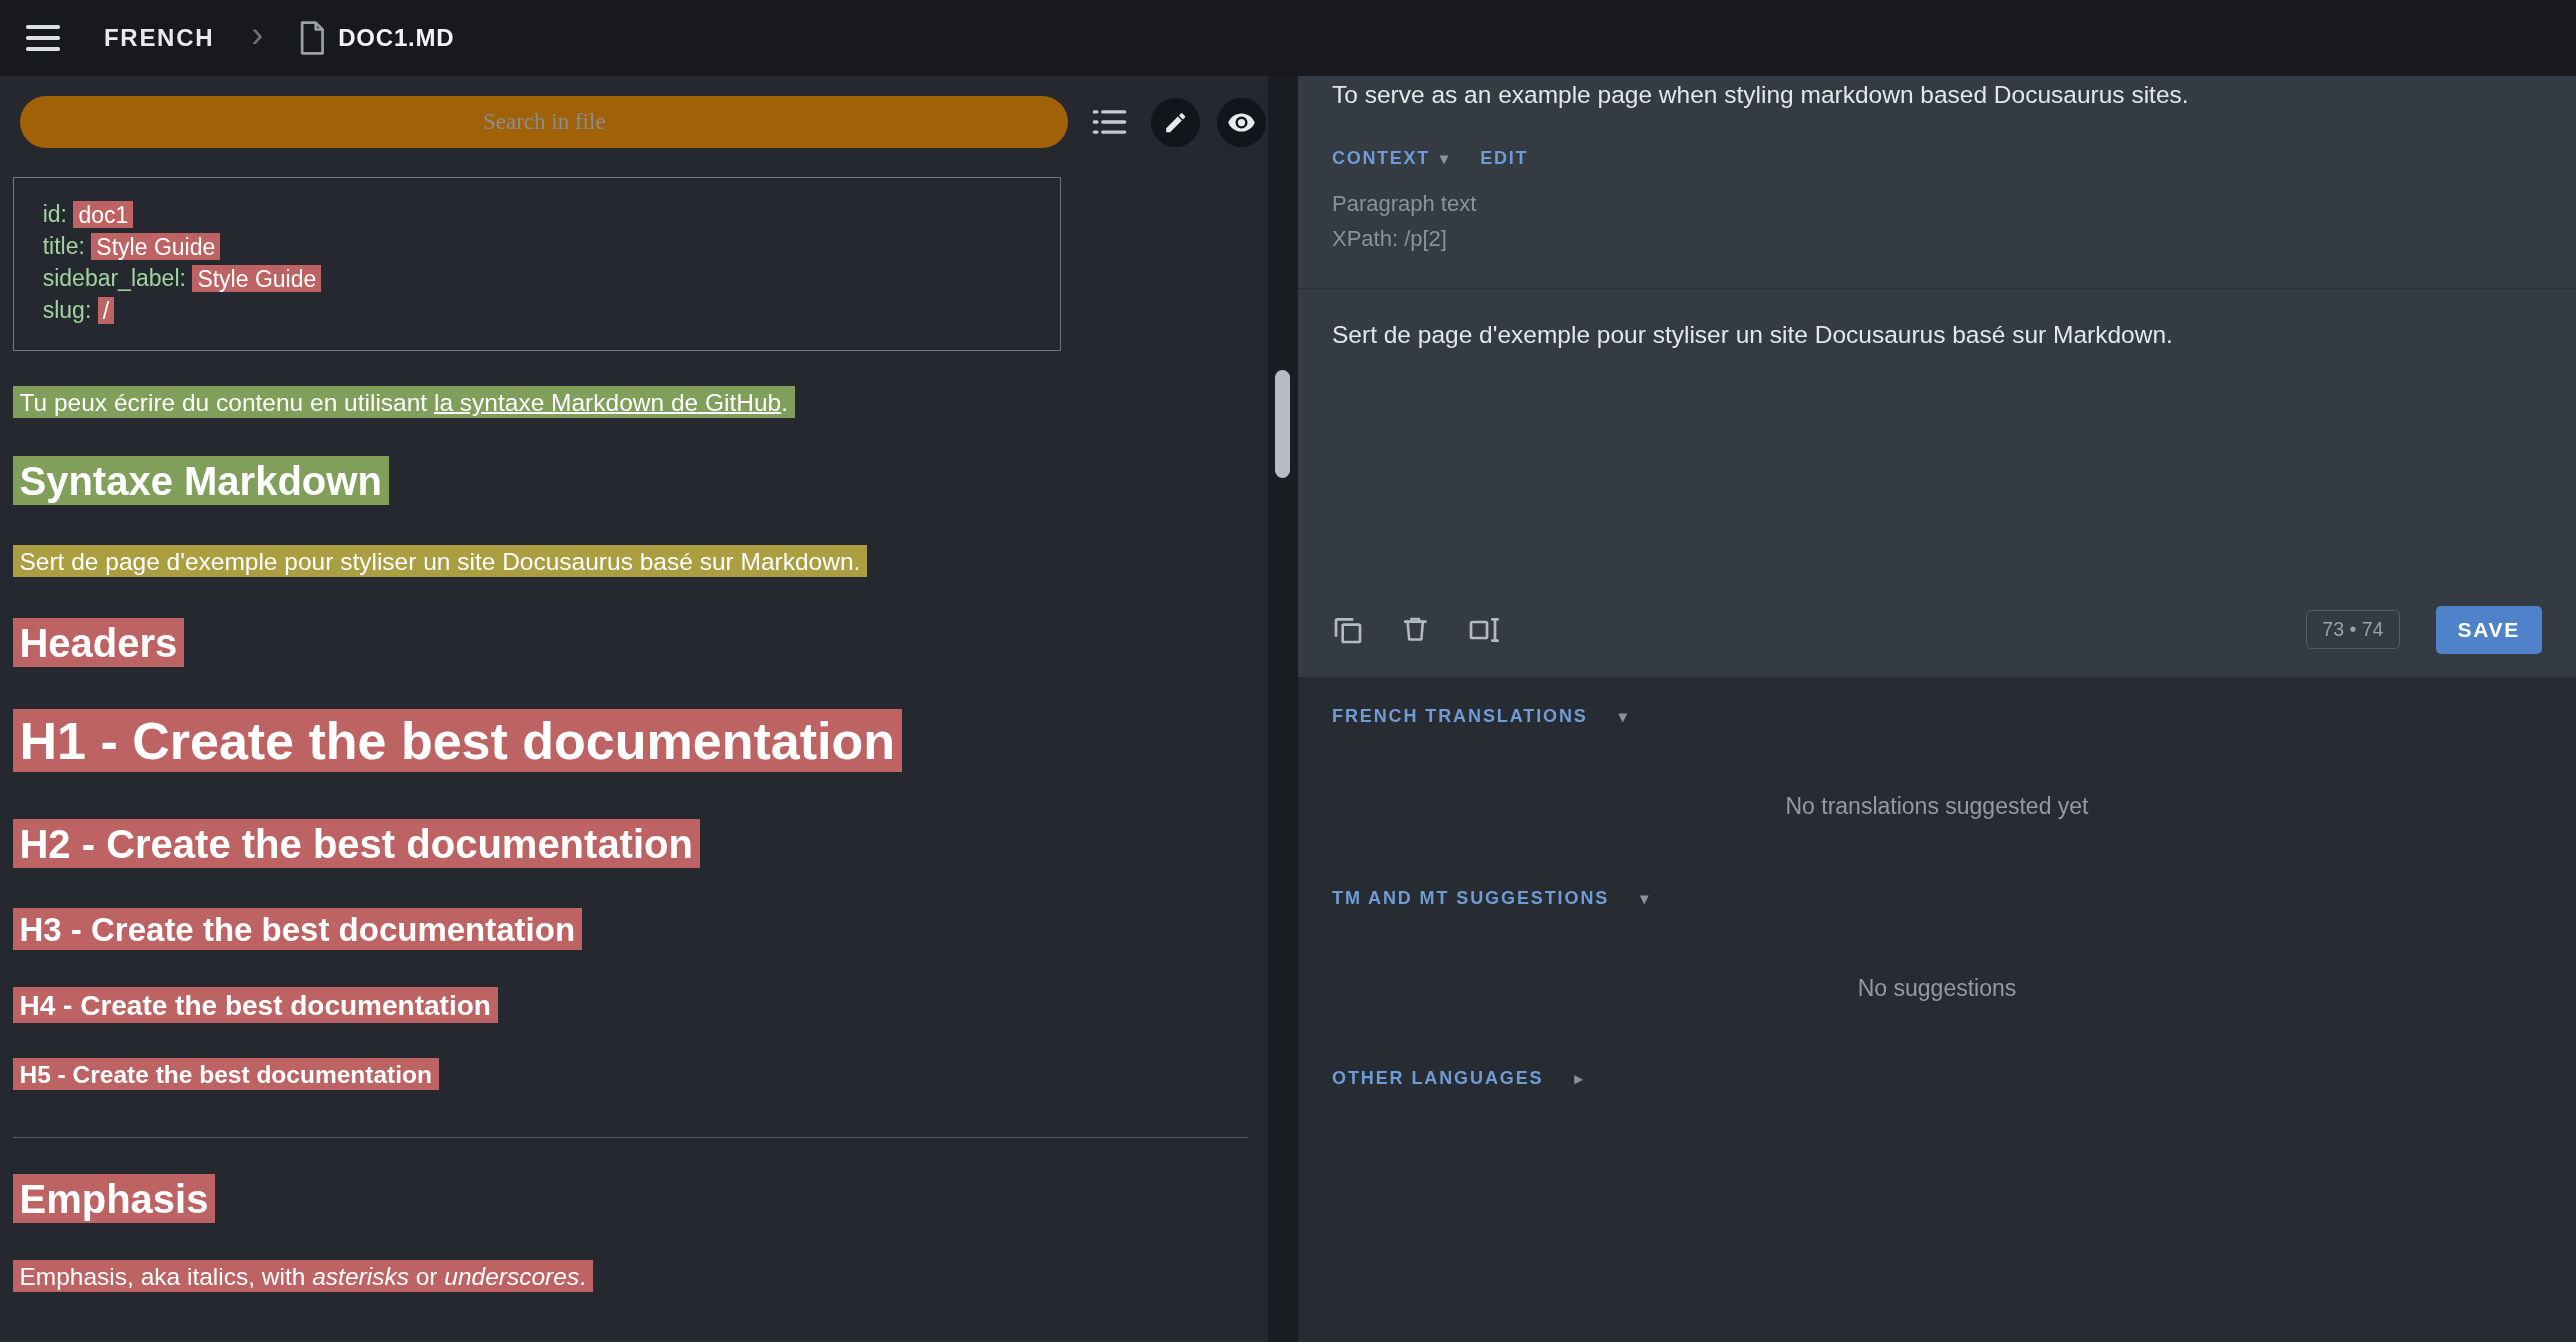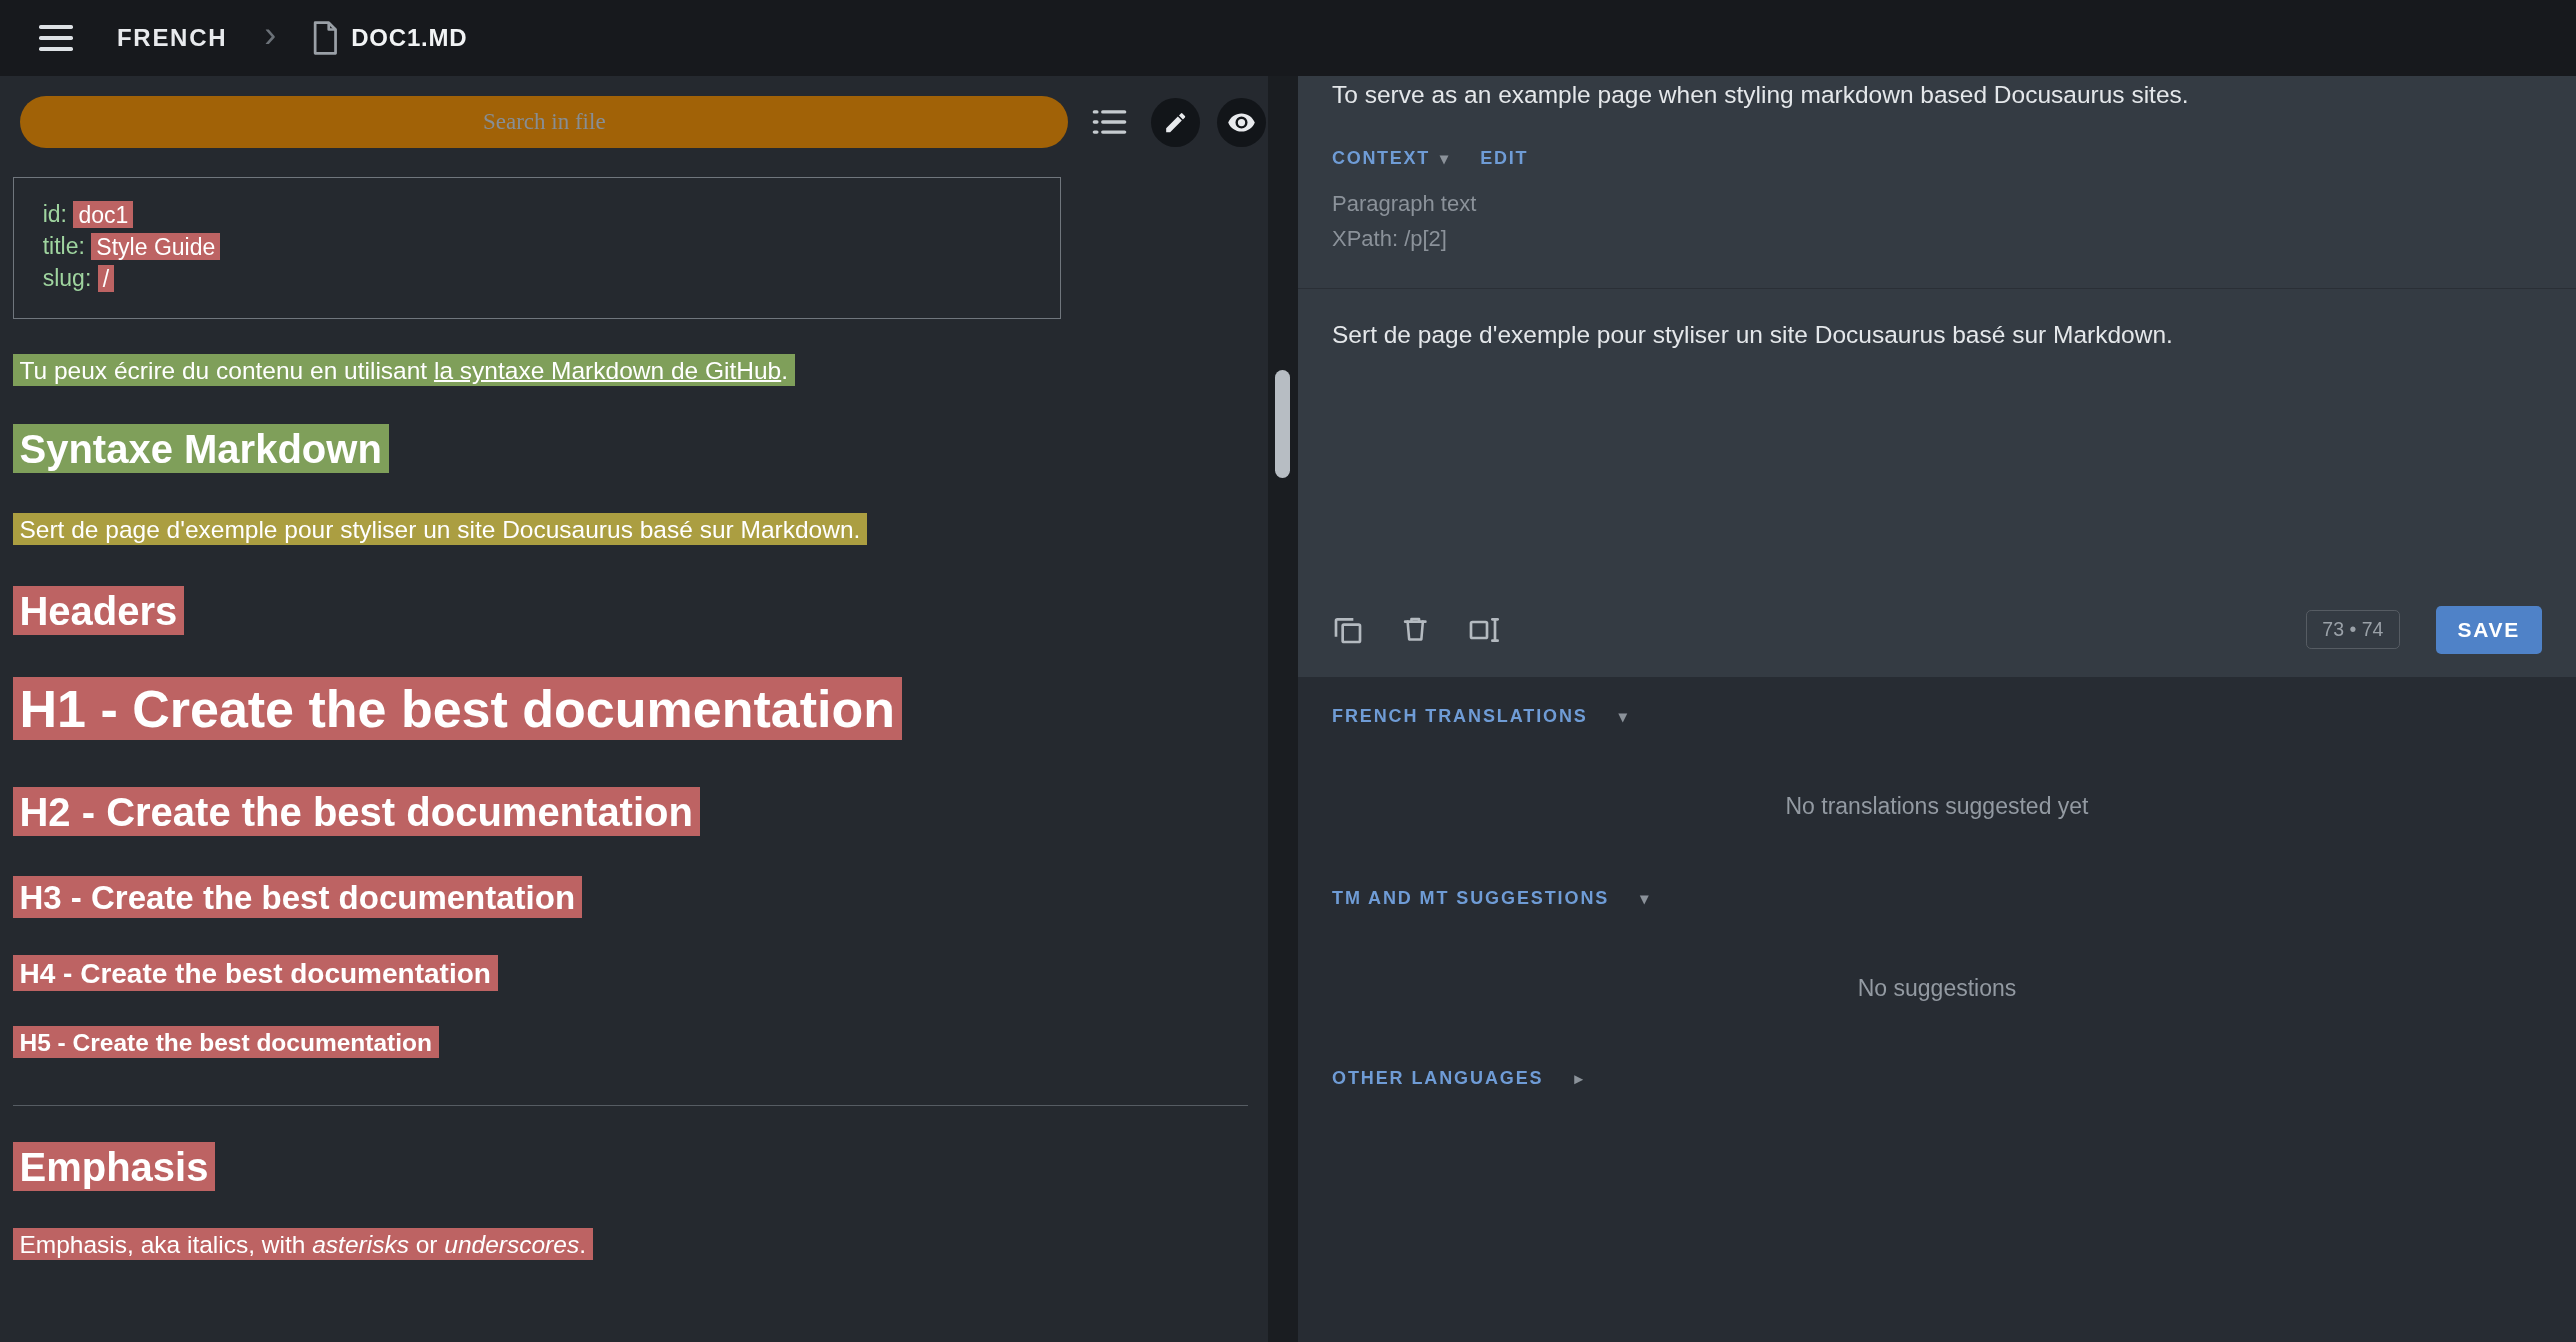--- a/index.html
+++ b/index.html
@@ -7,21 +7,21 @@
   body {
     background:#17191d;
     font-family:"Liberation Sans", sans-serif;
     color:#e8eaed;
     overflow:hidden;
     position:relative;
   }
 
   
   .topbar { position:absolute; top:0; left:0; width:2292px; height:76px;
-    background:#17191d; display:flex; align-items:center; padding-left:39px; }
+    background:#17191d; display:flex; align-items:center; padding-left:26px; }
   .hamburger { width:34px; display:flex; flex-direction:column; gap:6.8px; cursor:pointer; }
   .hamburger span { display:block; height:4.2px; background:#dde1e5; border-radius:1.7px; }
   .crumb-project { margin-left:44px; font-size:24px; font-weight:bold; letter-spacing:1.7px; color:#e8eaed; }
   .crumb-chevron { margin-left:37px; font-size:36px; color:#6b7178; line-height:1; transform:translateY(-3.4px); }
   .file-ic { margin-left:34px; display:flex; align-items:center; }
   .crumb-file { margin-left:12px; font-size:24px; font-weight:bold; letter-spacing:0.8px; color:#f1f3f4; }
 
   
   .left-panel { position:absolute; top:76px; left:0; width:1268px; height:1266px;
     background:#25292f; overflow:hidden; }
@@ -148,20 +148,24 @@
     <div class="frontmatter">
       <div class="fm-line">
         <span class="fm-key">id:</span>
         <span class="hl red fm-val">doc1</span>
       </div>
       <div class="fm-line">
         <span class="fm-key">title:</span>
         <span class="hl red fm-val">Style Guide</span>
       </div>
       <div class="fm-line">
+        <span class="fm-key">sidebar_label:</span>
+        <span class="hl red fm-val">Style Guide</span>
+      </div>
+      <div class="fm-line">
         <span class="fm-key">slug:</span>
         <span class="hl red fm-val">/</span>
       </div>
     </div>
 
     <div class="para m-intro">
       <span class="hl green">
         <span>Tu peux écrire du contenu en utilisant </span><span class="link">la syntaxe Markdown de GitHub</span><span>.</span>
       </span>
     </div>

